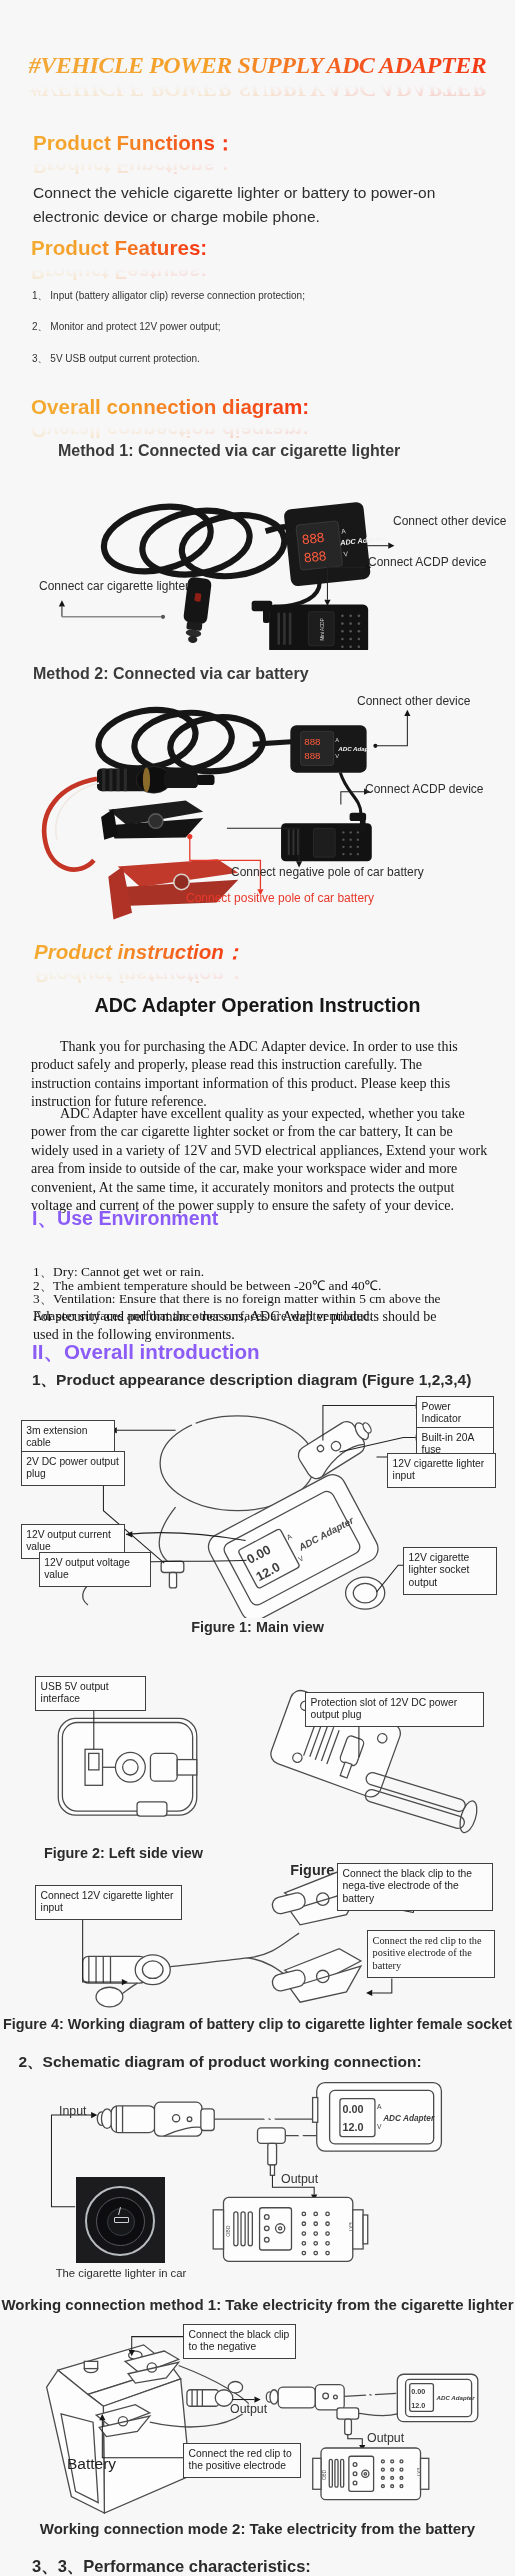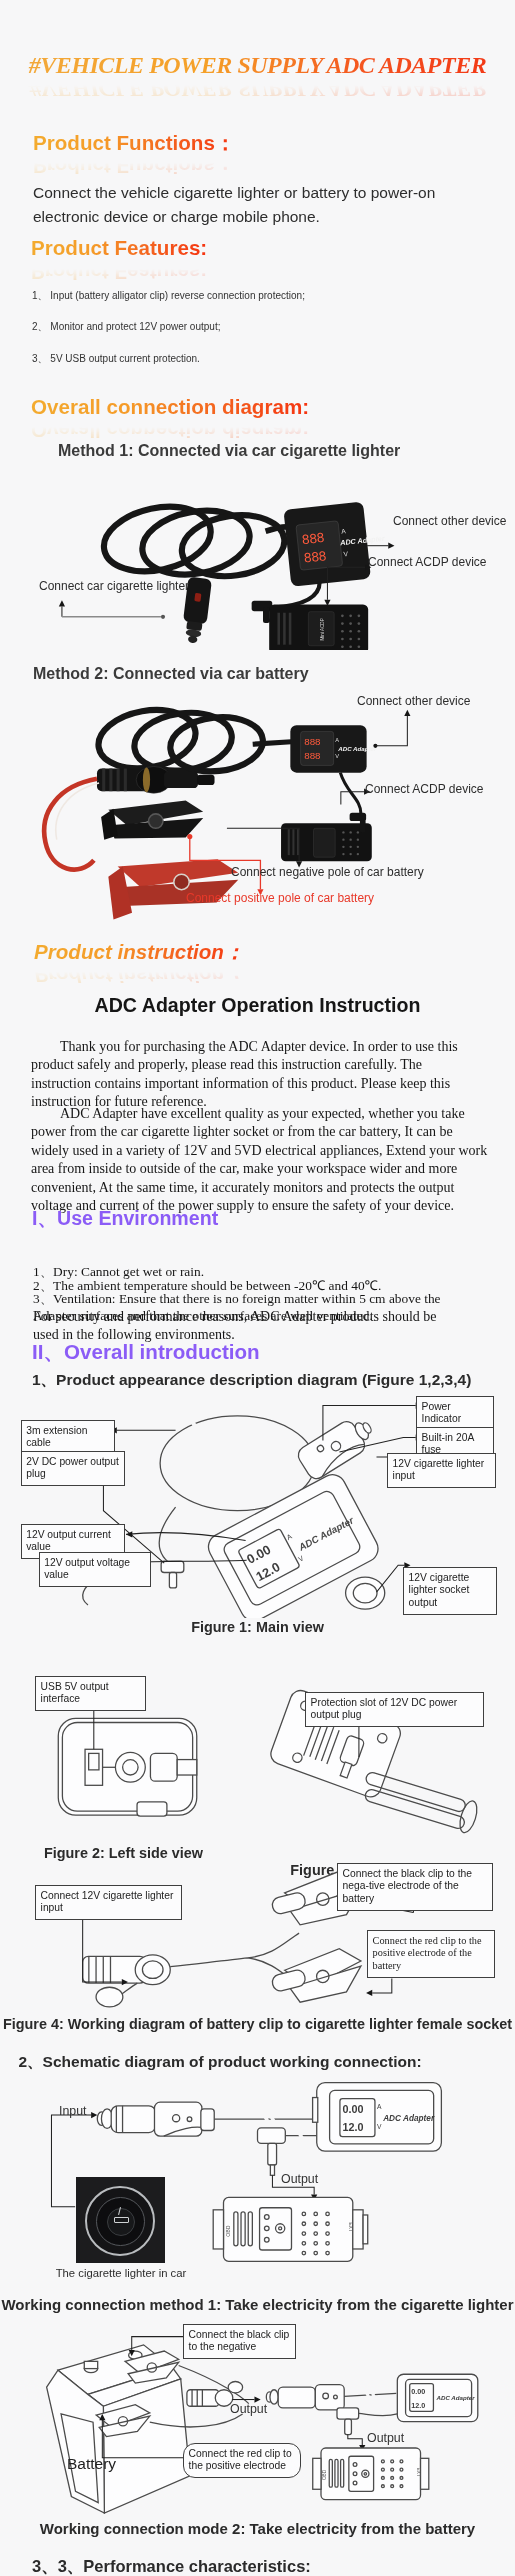--- a/index.html
+++ b/index.html
@@ -275,21 +275,21 @@
     <polyline points="690,390 732,338 744,338" class="thin"></polyline>
     <polygon points="744,332 756,338 744,344" class="ah"></polygon>
   </svg>
   <div class="abs co" style="top:1396px;left:416px;width:78px;">Power Indicator</div>
   <div class="abs co" style="top:1420px;left:20.6px;width:94px;">3m extension cable</div>
   <div class="abs co" style="top:1427px;left:416px;width:78px;">Built-in 20A fuse</div>
   <div class="abs co" style="top:1451px;left:20.6px;width:104px;">2V DC power output plug</div>
   <div class="abs co" style="top:1453px;left:387px;width:109px;">12V cigarette lighter input</div>
   <div class="abs co" style="top:1524px;left:20.6px;width:104px;">12V output current value</div>
   <div class="abs co" style="top:1552px;left:20.6px;width:112px;margin-left:18px;">12V output voltage value</div>
-  <div class="abs co" style="top:1547px;left:403px;width:94px;margin-top:20px;">12V cigarette lighter socket output</div>
+  <div class="abs co" style="top:1547px;left:403px;width:94px;">12V cigarette lighter socket output</div>
   <div class="abs cap" style="top:1619px;left:0;width:515px;">Figure 1: Main view</div>
 
   <svg class="abs" style="top:1672px;left:31px;" width="453" height="170" viewBox="0 0 880 330">
     <rect x="53" y="90" width="269" height="188" rx="34" class="lnf" stroke-width="3"></rect>
     <rect x="61" y="98" width="253" height="172" rx="29" class="ln" stroke-width="1.6"></rect>
     <rect x="105" y="150" width="34" height="70" class="ln" stroke-width="3.2"></rect>
     <rect x="112" y="158" width="20" height="32" class="ln" stroke-width="1.8"></rect>
     <circle cx="193" cy="185" r="29" class="ln" stroke-width="3"></circle>
     <circle cx="193" cy="185" r="15" class="ln"></circle>
     <line x1="139" y1="185" x2="164" y2="185" class="ln"></line>
@@ -525,21 +525,21 @@
       <text x="582" y="308" font-size="9" fill="#555" transform="rotate(-90 582 308)">OBD</text>
       <text x="758" y="284" font-size="9" fill="#555" transform="rotate(90 758 284)">EXT</text>
     </g>
 
     <polyline points="305,30 205,30 205,56" class="thin"></polyline>
     <polygon points="199,56 211,56 205,68" class="ah"></polygon>
     <polyline points="305,265 148,265 148,182" class="thin"></polyline>
     <polygon points="142,192 154,192 148,180" class="ah"></polygon>
   </svg>
   <div class="abs co" style="top:2324px;left:183px;width:113px;">Connect the black clip to the negative</div>
-  <div class="abs co" style="top:2443px;left:183px;width:118px;border-radius:12px;">Connect the red clip to the positive electrode</div>
+  <div class="abs co" style="top:2443px;left:183px;width:118px;">Connect the red clip to the positive electrode</div>
   <div class="abs" style="top:2455px;left:67px;font-size:15.5px;color:#222;">Battery</div>
   <div class="abs" style="top:2402px;left:230px;font-size:12.4px;color:#333;">Output</div>
   <div class="abs" style="top:2431px;left:367px;font-size:12.4px;color:#333;">Output</div>
   <div class="abs cap" style="top:2520px;left:0;width:515px;font-size:15px;">Working connection mode 2: Take electricity from the battery</div>
 
   <div class="abs subh" style="top:2556px;left:32px;font-size:16.5px;">3、3、Performance characteristics:</div>
 
 </div>
 
 

